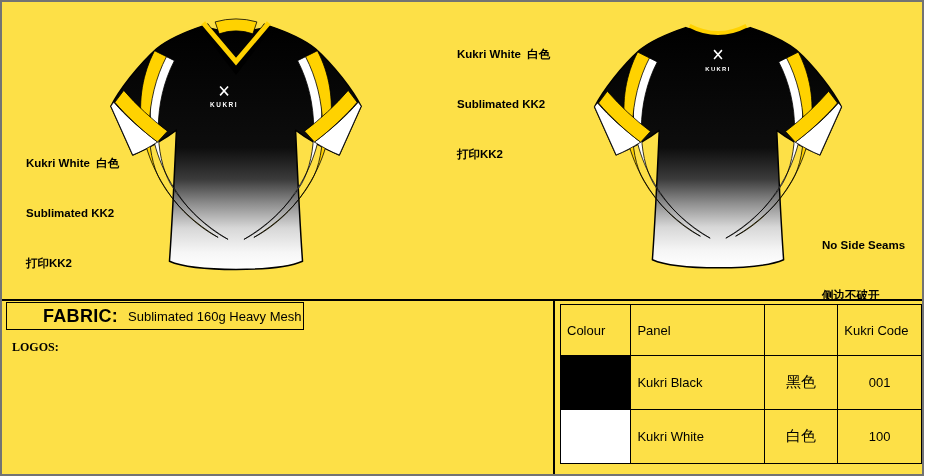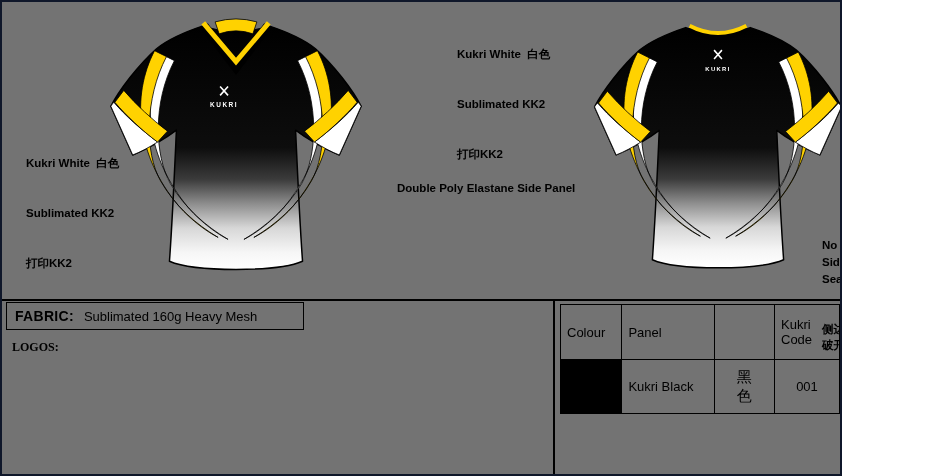--- a/index.html
+++ b/index.html
@@ -2,39 +2,39 @@
 <html style="--c-yellow: #ffd200; --c-black: #000000; --c-white: #ffffff;"><head>
 <meta charset="utf-8">
 <style>
   :root{
     --c-yellow:#ffd200;
     --c-black:#000000;
     --c-white:#ffffff;
   }
   html,body{margin:0;padding:0;background:#fff;}
   .page{
-    position:relative;width:842px;height:476px;box-sizing:border-box;
-    border:2px solid #0f172a;background:#737373;color:#000;overflow:hidden;
+    position:relative;width:924px;height:476px;box-sizing:border-box;
+    border:2px solid #737373;background:#fde047;color:#000;overflow:hidden;
     font-family:"Liberation Sans",sans-serif;
   }
   .jersey{position:absolute;}
   .f-yellow{fill:var(--c-yellow);}
   .f-white{fill:#ffffff;}
   .s-yellow{stroke:var(--c-yellow);}
   .annotation{
     position:absolute;font-size:11.5px;font-weight:bold;line-height:1.45;
     white-space:pre-wrap;
   }
   .divider-h{position:absolute;left:0;top:297px;width:100%;height:2px;background:#000;}
   .divider-v{position:absolute;left:551px;top:297px;width:2px;height:177px;background:#000;}
   .fabric-box{
     position:absolute;left:4px;top:300px;width:298px;height:28px;box-sizing:border-box;
     border:1.5px solid #000;display:flex;align-items:center;padding-left:8px;font-size:13px;
   }
-  .fabric-box b{font-size:14px;margin-right:10px;letter-spacing:.3px;}
+  .fabric-box b{font-size:18px;margin-right:10px;letter-spacing:.3px;margin-left:28px;}
   .logos-label{position:absolute;left:10px;top:338px;font-size:12px;font-weight:bold;font-family:Liberation Serif, serif;}
   .color-table{
     position:absolute;left:558px;top:302px;border-collapse:collapse;font-size:13px;
     table-layout:fixed;
   }
   .color-table th,.color-table td{
     border:1.5px solid #000;padding:12px 6px;font-weight:normal;text-align:left;
     overflow:hidden;
   }
   .color-table th{height:26px;}
@@ -126,21 +126,20 @@
     <div>打印KK2</div>
   </div>
 
   <div class="annotation" style="left:24px;top:120px;">
     <div>Kukri White  白色</div>
     <div>Sublimated KK2</div>
     <div>打印KK2</div>
   </div>
 
   <div class="annotation" style="left:395px;top:145px;">
-    <div>Double Poly Elastane Side Panel</div>
   </div>
 
   <div class="annotation" style="left:820px;top:202px;">
     <div>No Side Seams</div>
     <div>侧边不破开</div>
   </div>
 
   <div class="divider-h"></div>
   <div class="divider-v"></div>
 
@@ -157,16 +156,22 @@
       <th class="col-name">Panel</th>
       <th class="col-cn"></th>
       <th class="col-code">Kukri Code</th>
     </tr>
     <tr>
       <td class="swatch" style="background: rgb(0, 0, 0);"></td>
       <td>Kukri Black</td>
       <td class="cn-cell">黑色</td>
       <td class="code-cell">001</td>
     </tr>
+    <tr>
+      <td class="swatch" style="background: rgb(255, 255, 255);"></td>
+      <td>Kukri White</td>
+      <td class="cn-cell">白色</td>
+      <td class="code-cell">100</td>
+    </tr>
   </tbody>
     </table>
 
 </div>
 
 </body></html>

